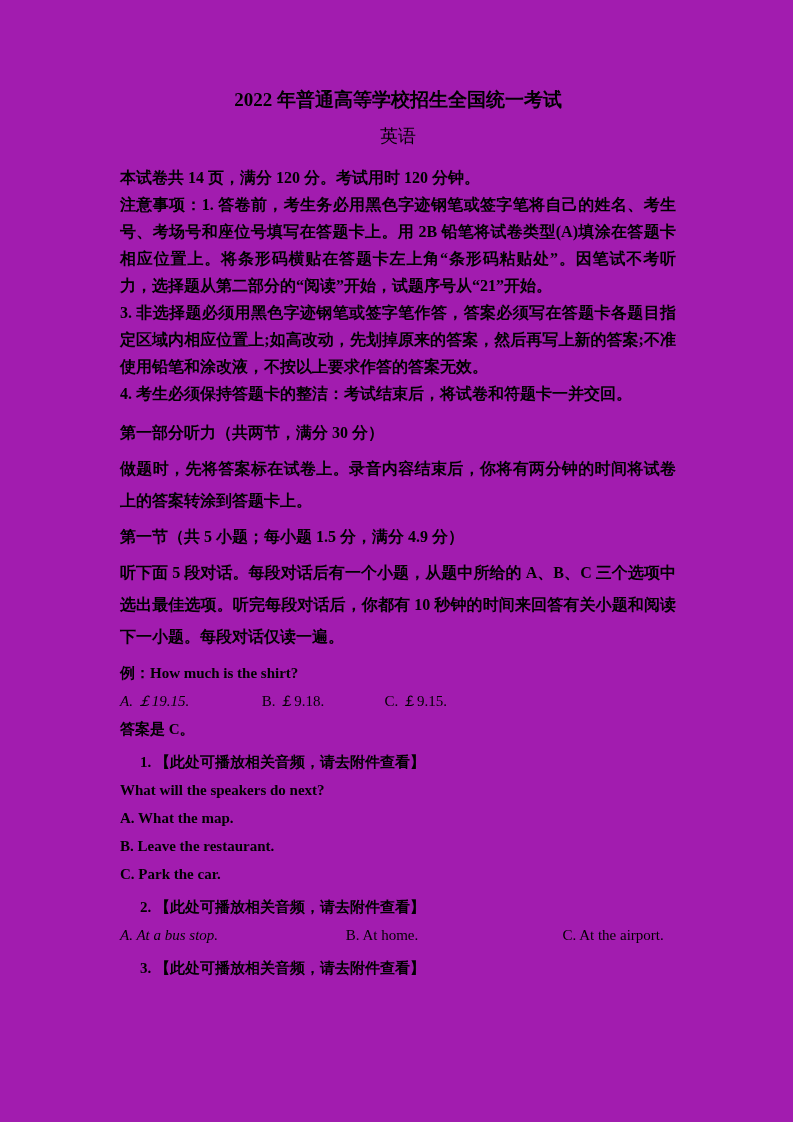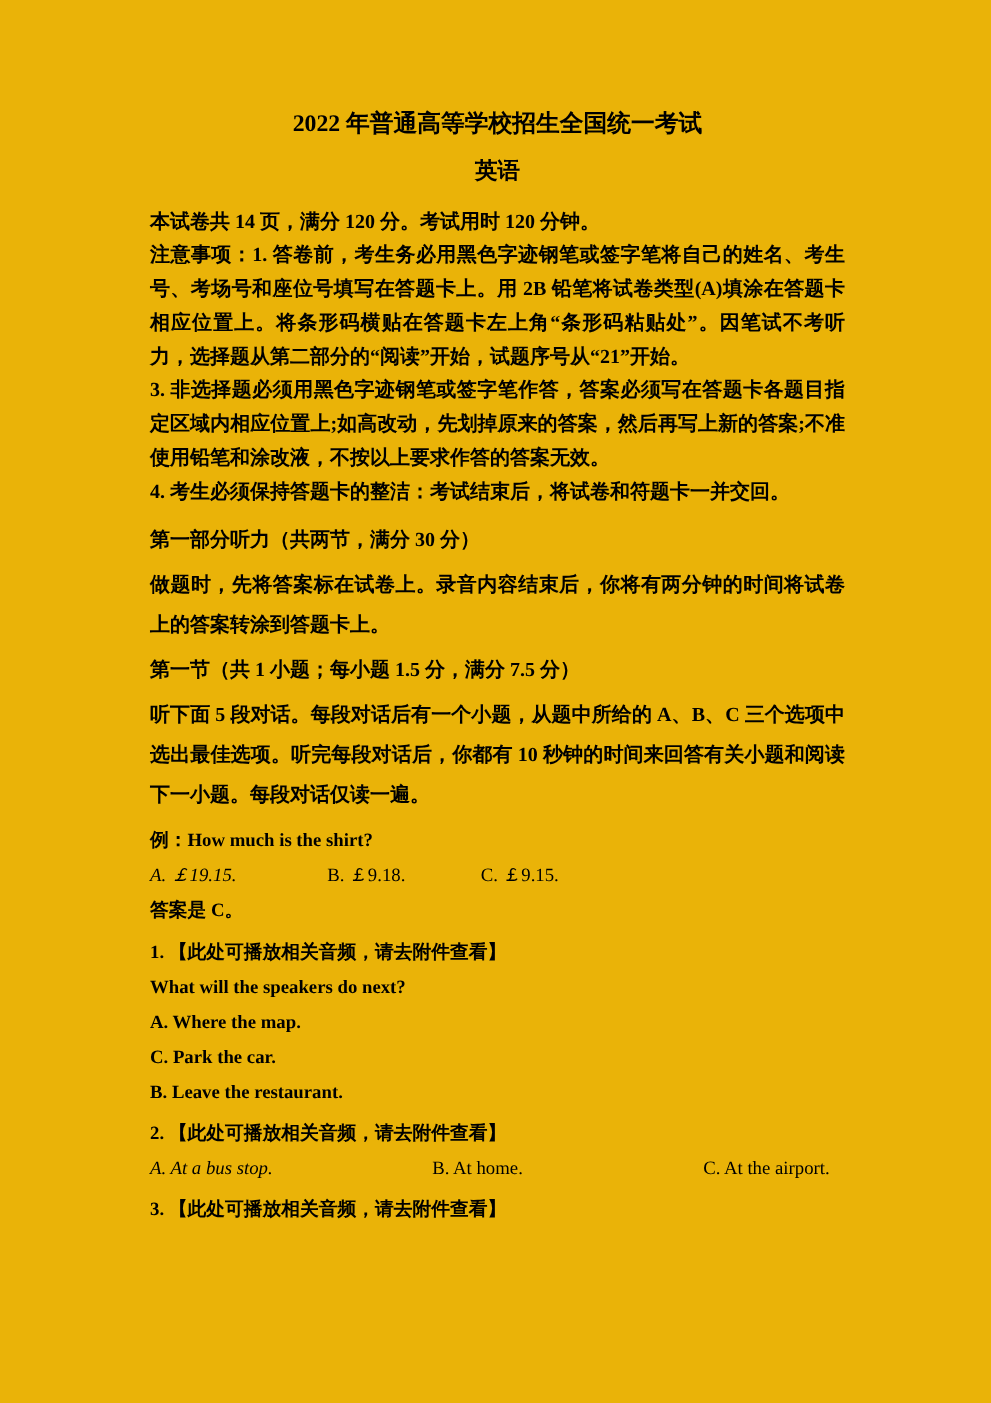--- a/index.html
+++ b/index.html
@@ -5,39 +5,39 @@
   html, body {
     margin: 0;
     padding: 0;
     background: #ffffff;
   }
   .page {
     position: relative;
     width: 793px;
     height: 1122px;
     margin: 0 auto;
-    background: #eab308;
+    background: #a21caf;
     box-sizing: border-box;
     padding: 88px 117px 40px 120px;
     color: #000000;
     font-family: "Liberation Serif", "DejaVu Serif", serif;
     overflow: hidden;
   }
   .title {
     margin: 0;
     text-align: center;
     font-size: 19px;
     font-weight: 700;
     line-height: 24px;
   }
   .subject {
     margin: 12px 0 0 0;
     text-align: center;
     font-size: 18px;
-    font-weight: 700;
+    font-weight: 400;
     line-height: 24px;
   }
   .para {
     margin: 0;
     font-size: 16px;
     line-height: 27px;
     text-align: justify;
   }
   .bold { font-weight: 700; }
   .intro { margin-top: 16px; }
@@ -48,21 +48,21 @@
     margin-top: 10px;
   }
   .sec-gap { margin-top: 4px; }
   .eng {
     margin: 0;
     font-size: 15px;
     font-weight: 700;
     line-height: 28px;
     text-align: left;
   }
-  .q-gap { margin-top: 5px; }
+  .q-gap { margin-top: 5px; margin-left: 20px; }
   .ex-gap { margin-top: 6px; }
   .options-row {
     font-size: 15px;
     line-height: 28px;
   }
   .opt { display: inline-block; vertical-align: top; }
   .opt-ex-a { width: 138px; font-style: italic; }
   .opt-ex-b { width: 119px; }
   .opt-w-a { width: 222px; font-style: italic; }
   .opt-w-b { width: 213px; }
@@ -80,36 +80,36 @@
 
   <p class="para bold intro">本试卷共 14 页，满分 120 分。考试用时 120 分钟。</p>
 
   <p class="para bold">注意事项：1. 答卷前，考生务必用黑色字迹钢笔或签字笔将自己的姓名、考生号、考场号和座位号填写在答题卡上。用 2B 铅笔将试卷类型(A)填涂在答题卡相应位置上。将条形码横贴在答题卡左上角“条形码粘贴处”。因笔试不考听力，选择题从第二部分的“阅读”开始，试题序号从“21”开始。</p>
   <p class="para bold">3. 非选择题必须用黑色字迹钢笔或签字笔作答，答案必须写在答题卡各题目指定区域内相应位置上;如高改动，先划掉原来的答案，然后再写上新的答案;不准使用铅笔和涂改液，不按以上要求作答的答案无效。</p>
   <p class="para bold">4. 考生必须保持答题卡的整洁：考试结束后，将试卷和符题卡一并交回。</p>
 
   <p class="para bold loose part-heading">第一部分听力（共两节，满分 30 分）</p>
   <p class="para bold loose sec-gap">做题时，先将答案标在试卷上。录音内容结束后，你将有两分钟的时间将试卷上的答案转涂到答题卡上。</p>
 
-  <p class="para bold loose sec-gap">第一节（共 1 小题；每小题 1.5 分，满分 7.5 分）</p>
+  <p class="para bold loose sec-gap">第一节（共 5 小题；每小题 1.5 分，满分 4.9 分）</p>
   <p class="para bold loose sec-gap">听下面 5 段对话。每段对话后有一个小题，从题中所给的 A、B、C 三个选项中选出最佳选项。听完每段对话后，你都有 10 秒钟的时间来回答有关小题和阅读下一小题。每段对话仅读一遍。</p>
 
   <p class="eng ex-gap">例：How much is the shirt?</p>
   <div class="options-row">
     <span class="opt opt-ex-a">A.  ￡19.15.</span>
     <span class="opt opt-ex-b">B.  ￡9.18.</span>
     <span class="opt">C.  ￡9.15.</span>
   </div>
   <p class="eng">答案是 C。</p>
 
   <p class="eng q-gap audio-note">1.  【此处可播放相关音频，请去附件查看】</p>
   <p class="eng">What will the speakers do next?</p>
-  <p class="eng">A. Where the map.</p>
+  <p class="eng">A. What the map.</p>
+  <p class="eng">B. Leave the restaurant.</p>
   <p class="eng">C. Park the car.</p>
-  <p class="eng">B. Leave the restaurant.</p>
 
   <p class="eng q-gap audio-note">2.  【此处可播放相关音频，请去附件查看】</p>
   <div class="options-row">
     <span class="opt opt-w-a">A. At a bus stop.</span>
     <span class="opt opt-w-b">B. At home.</span>
     <span class="opt">C. At the airport.</span>
   </div>
 
   <p class="eng q-gap audio-note">3.  【此处可播放相关音频，请去附件查看】</p>
 

